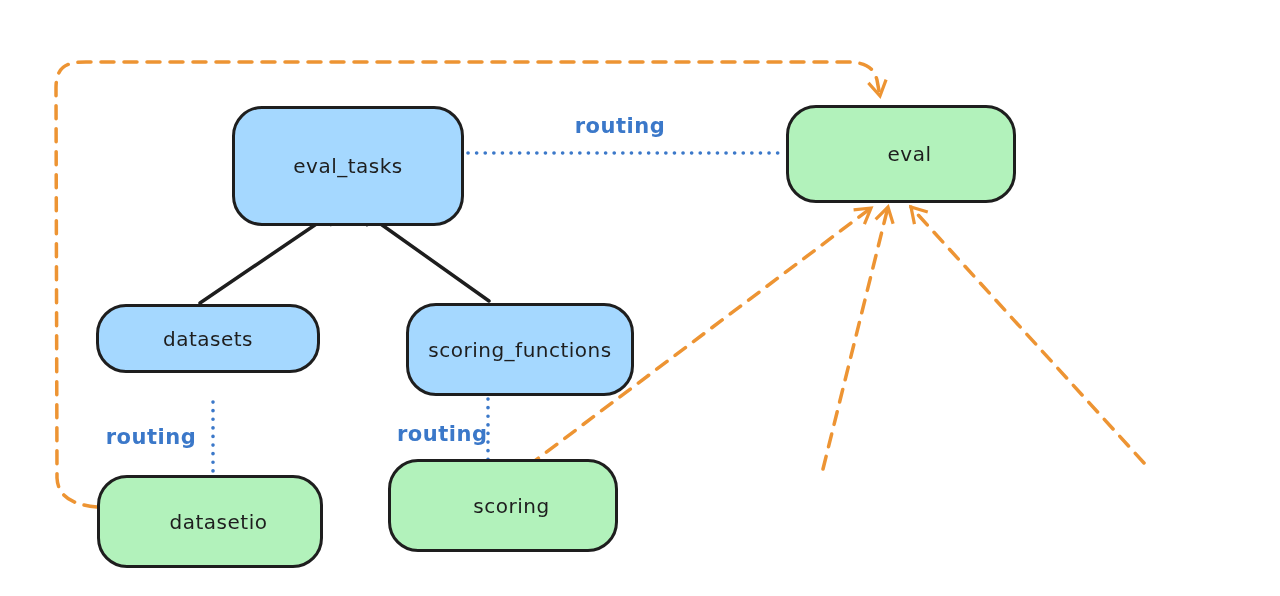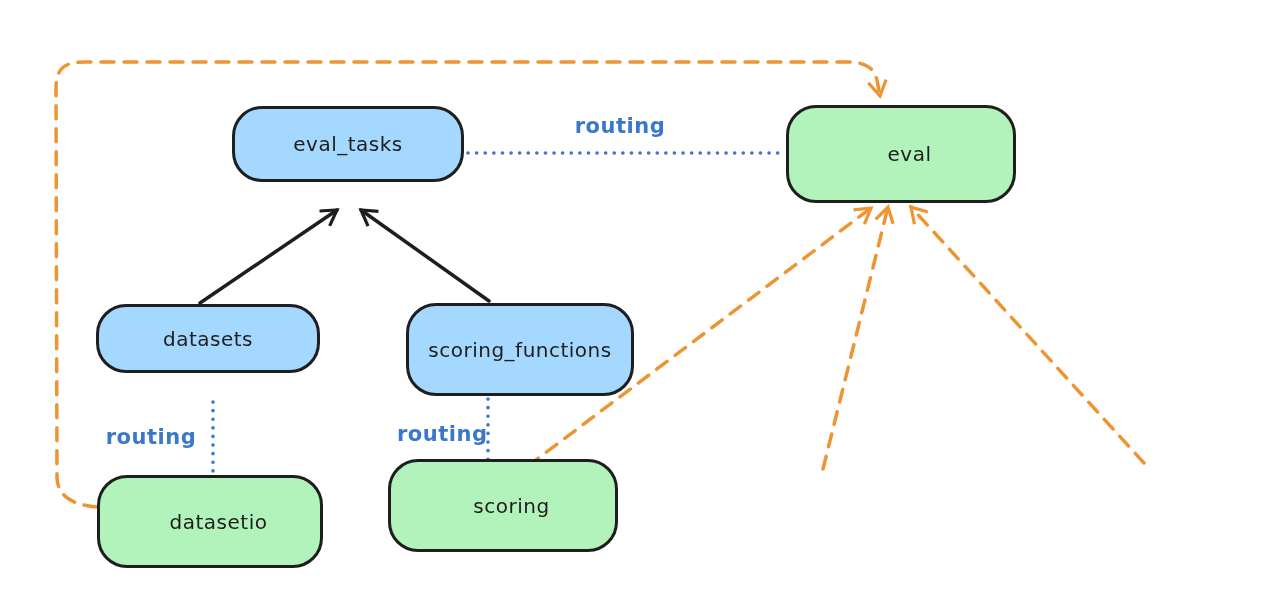--- a/index.html
+++ b/index.html
@@ -90,21 +90,21 @@
 
     <line class="e-black" x1="200" y1="303" x2="337" y2="210" marker-end="url(#arrow-black)"></line>
     <line class="e-black" x1="489" y1="301" x2="361" y2="210" marker-end="url(#arrow-black)"></line>
 
     <path class="e-orange" d="M 97 507 C 75 505 58 498 57 478 L 56 88 C 56 67 66 62 86 62 L 846 62 C 866 62 874 68 877 80 L 880 96" marker-end="url(#arrow-orange)"></path>
     <line class="e-orange" x1="528" y1="466" x2="871" y2="208" marker-end="url(#arrow-orange)"></line>
     <line class="e-orange" x1="823" y1="469" x2="888" y2="207" marker-end="url(#arrow-orange)"></line>
     <line class="e-orange" x1="1144" y1="463" x2="911" y2="207" marker-end="url(#arrow-orange)"></line>
   </svg>
 
-  <div class="node node-blue" style="left:232px; top:106px; width:232px; height:76px;">
+  <div class="node node-blue" style="left:232px; top:106px; width:232px; height:120px;">
     <span>eval_tasks</span>
   </div>
 
   <div class="node node-green" style="left:786px; top:105px; width:230px; height:98px;">
     <span>eval</span>
   </div>
 
   <div class="node node-blue" style="left:96px; top:304px; width:224px; height:69px;">
     <span>datasets</span>
   </div>

